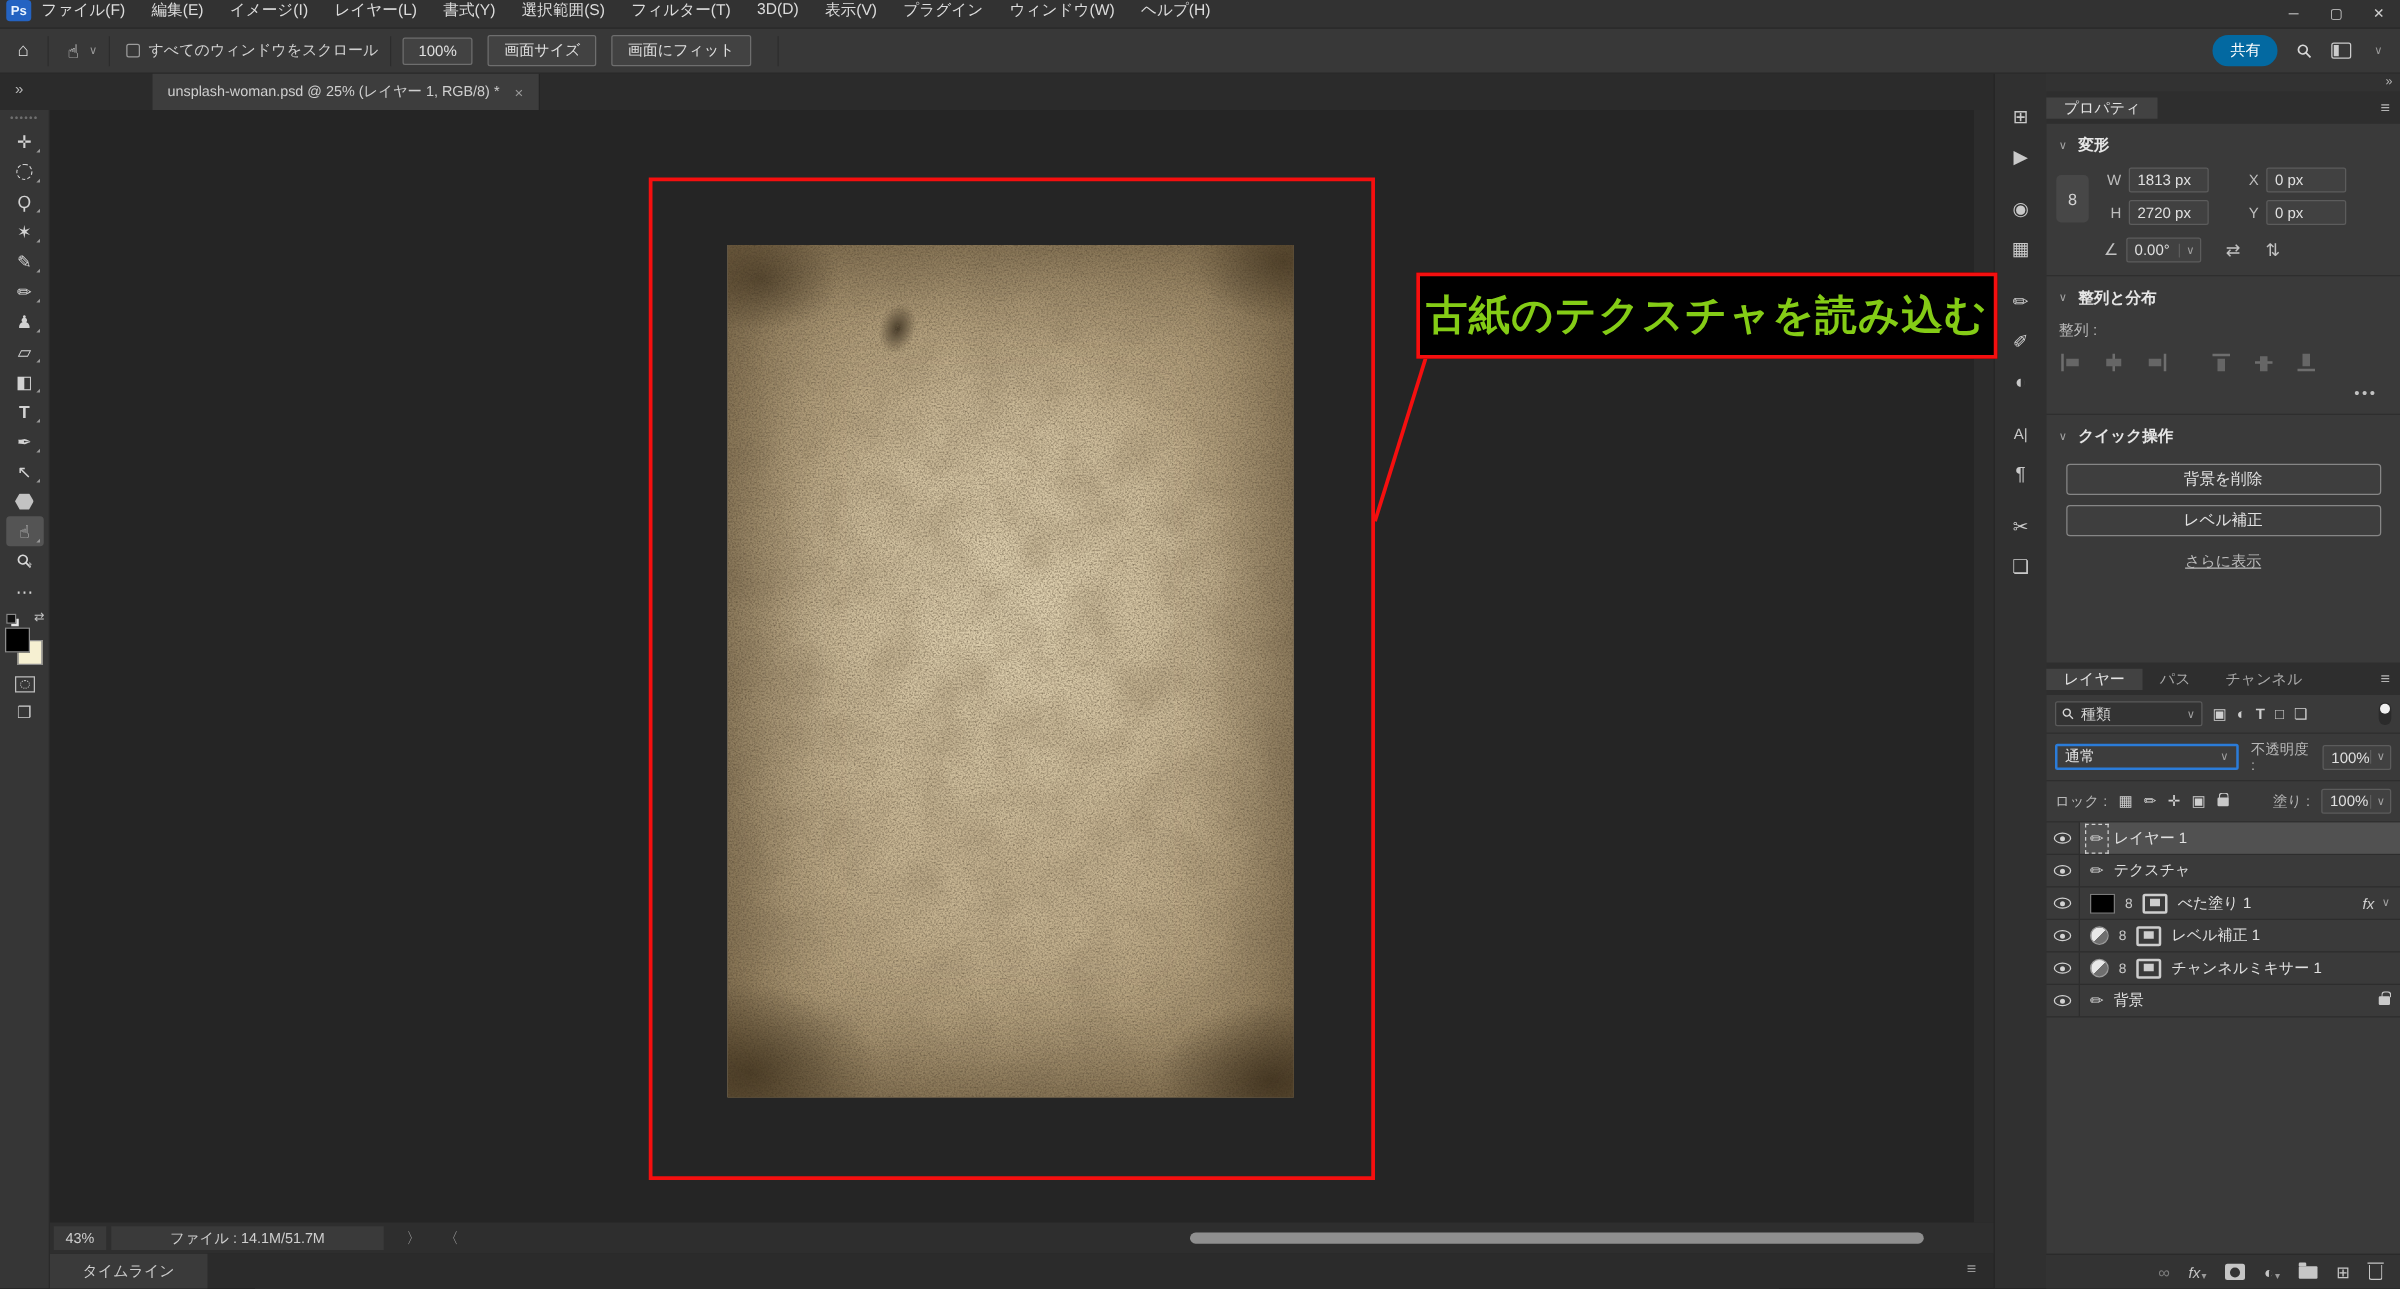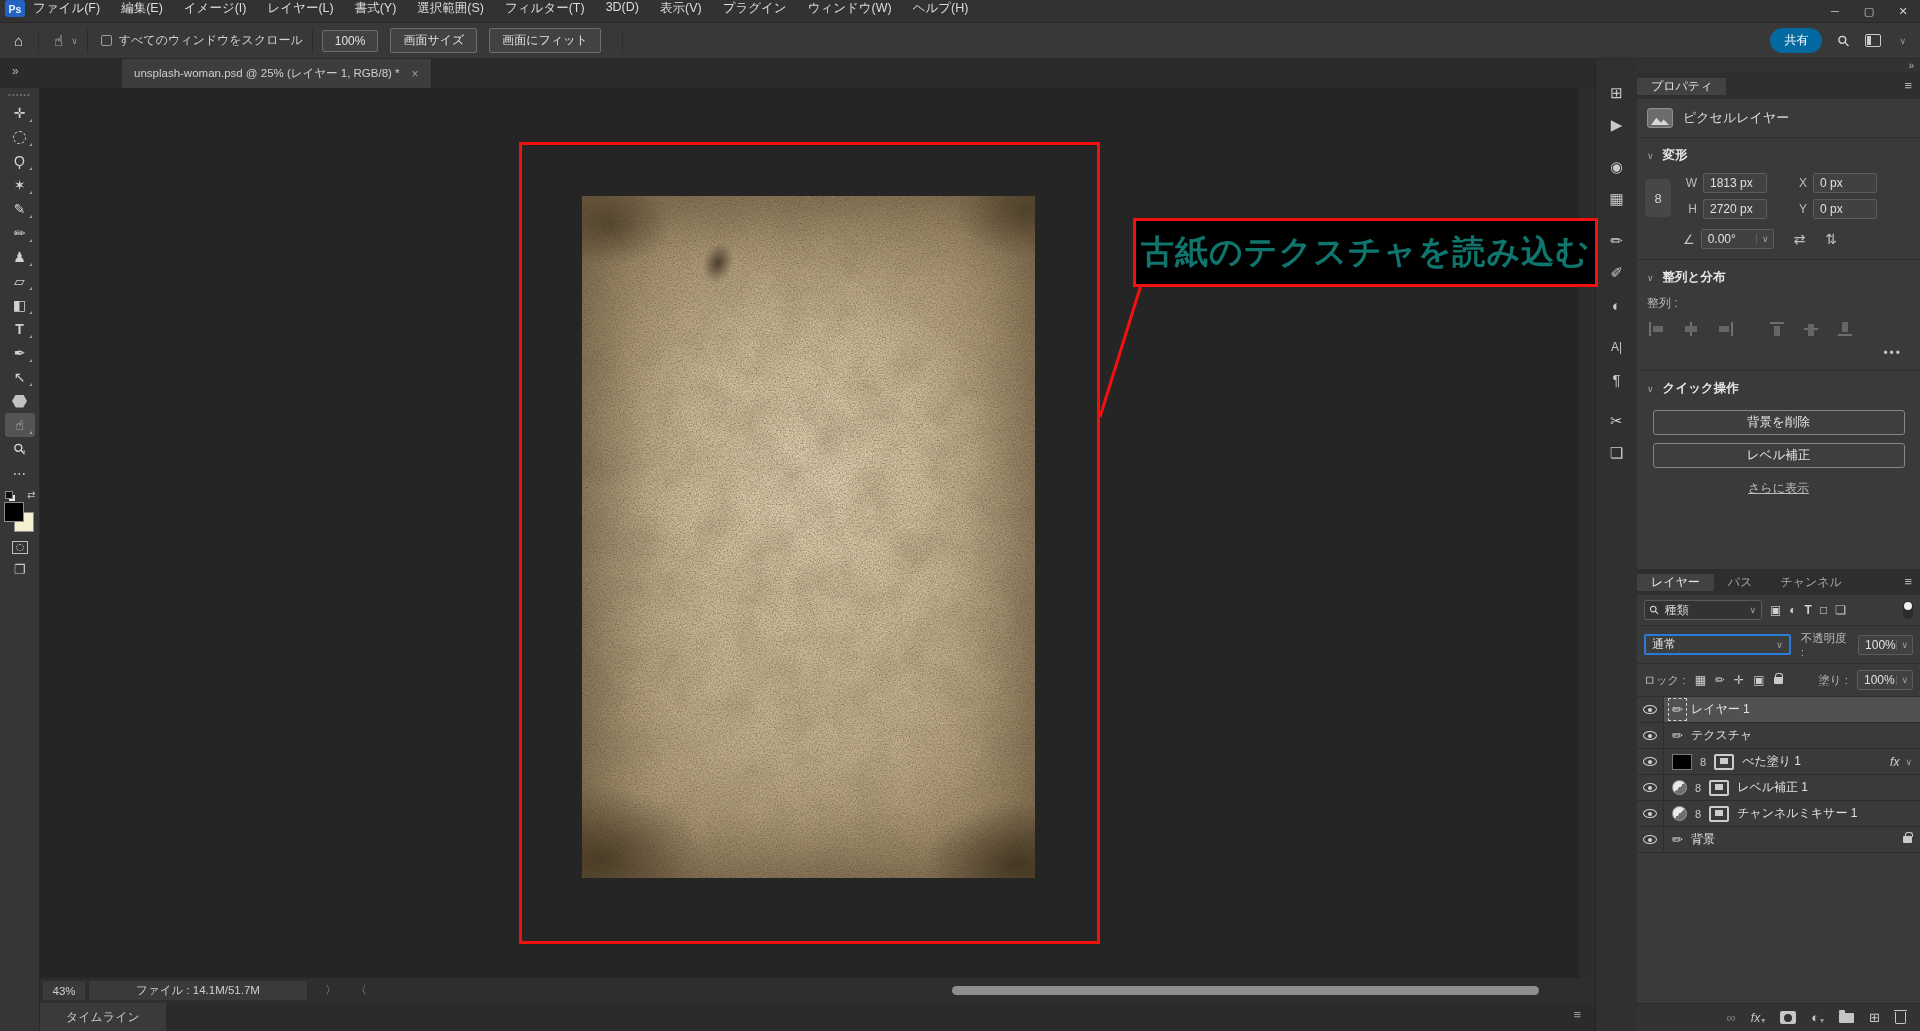--- a/index.html
+++ b/index.html
@@ -82,21 +82,21 @@
        radial-gradient(90px 60px at 6% 4%, rgba(40,30,16,.5), transparent 70%),
        radial-gradient(130px 90px at 96% 98%, rgba(38,28,14,.65), transparent 70%),
        radial-gradient(150px 100px at 4% 97%, rgba(42,32,16,.6), transparent 70%),
        radial-gradient(100px 70px at 98% 2%, rgba(42,32,16,.5), transparent 70%);
      box-shadow:inset 0 0 85px 18px rgba(58,44,24,.55); }
   .redrect { position:absolute; left:519px; top:142px; width:581px; height:802px;
              border:3px solid #f50f0f; }
   #callout-line { position:absolute; left:0; top:0; width:1920px; height:1031px; pointer-events:none; }
   .callout-box { position:absolute; left:1133px; top:218px; width:465px; height:69px; background:#000;
                  border:3px solid #f50f0f; display:flex; align-items:center; justify-content:center; z-index:5; }
-  .callout-box span { color:#0f766e; font-size:33px; font-weight:bold; letter-spacing:1px; }
+  .callout-box span { color:#84cc16; font-size:33px; font-weight:bold; letter-spacing:1px; }
 
   
   #statusbar { position:absolute; left:40px; top:978px; width:1555px; height:25px; background:#2e2e2e;
                display:flex; align-items:center; font-size:11.5px; }
   .st-cell { background:#3a3a3a; height:19px; display:flex; align-items:center; justify-content:center;
              color:#cfcfcf; margin-left:3px; padding:0 10px; }
   .st-zoom { width:42px; }
   .st-file { width:218px; margin-left:4px; }
   .st-arrow { color:#9f9f9f; margin-left:18px; font-size:12px; }
   .st-track { position:relative; flex:1; height:100%; margin-left:14px; }
@@ -132,21 +132,21 @@
   .linkbtn { position:absolute; left:8px; top:8px; width:26px; height:38px; background:#474747; border-radius:4px;
              display:flex; align-items:center; justify-content:center; color:#d2d2d2; font-size:13px; }
   .tgrid { margin-left:36px; display:flex; flex-direction:column; gap:6px; }
   .trow { display:flex; align-items:center; gap:6px; }
   .tlabel { width:14px; text-align:right; color:#bdbdbd; }
   .tinput { width:64px; height:20px; background:#414141; border:1px solid #5c5c5c; border-radius:2px;
             display:flex; align-items:center; padding-left:6px; color:#e0e0e0; }
   .tgap { width:14px; }
   .angle-row { margin:10px 0 0 36px; display:flex; align-items:center; gap:6px; }
   .angle-ic { color:#c2c2c2; font-size:13px; }
-  .tinput.angle { width:73px; justify-content:space-between; padding-right:4px; }
+  .tinput.angle { width:60px; justify-content:space-between; padding-right:4px; }
   .dd-chev { color:#a2a2a2; font-size:9px; border-left:1px solid #5c5c5c; padding-left:5px; }
   .fliph, .flipv { margin-left:14px; color:#c2c2c2; font-size:14px; }
   .align-label { padding:2px 10px 6px; color:#b8b8b8; }
   .align-icons { display:flex; gap:18px; padding:4px 12px 2px; }
   .ai { position:relative; width:16px; height:14px; opacity:.55; }
   .ai i { position:absolute; background:#9a9a9a; }
   .ai .bx { position:absolute; background:#8a8a8a; }
   .ai-l i { left:0; top:0; width:2px; height:14px; }   .ai-l .bx { left:4px; top:4px; width:10px; height:6px; }
   .ai-c i { left:7px; top:0; width:2px; height:14px; } .ai-c .bx { left:2px; top:4px; width:12px; height:6px; }
   .ai-r i { right:0; top:0; width:2px; height:14px; }  .ai-r .bx { left:2px; top:4px; width:10px; height:6px; }
@@ -390,24 +390,20 @@
   <div id="rightpanels">
     <div class="collapse-strip">
       <span>»</span>
     </div>
 
     <div class="panel-tabs">
       <div class="ptab active">プロパティ</div>
       <span class="panel-menu">≡</span>
     </div>
     <div class="prop-body">
-      <div class="layer-type-row row-line">
-        <span class="lt-icon"></span>
-        <span class="lt-label">ピクセルレイヤー</span>
-      </div>
       <div class="sec-h">
         <span class="chev">∨</span>
         <span>変形</span>
       </div>
       <div class="transform row-line">
         <div class="linkbtn">8</div>
         <div class="tgrid">
           <div class="trow">
             <span class="tlabel">W</span>
             <span class="tinput">1813 px</span>

